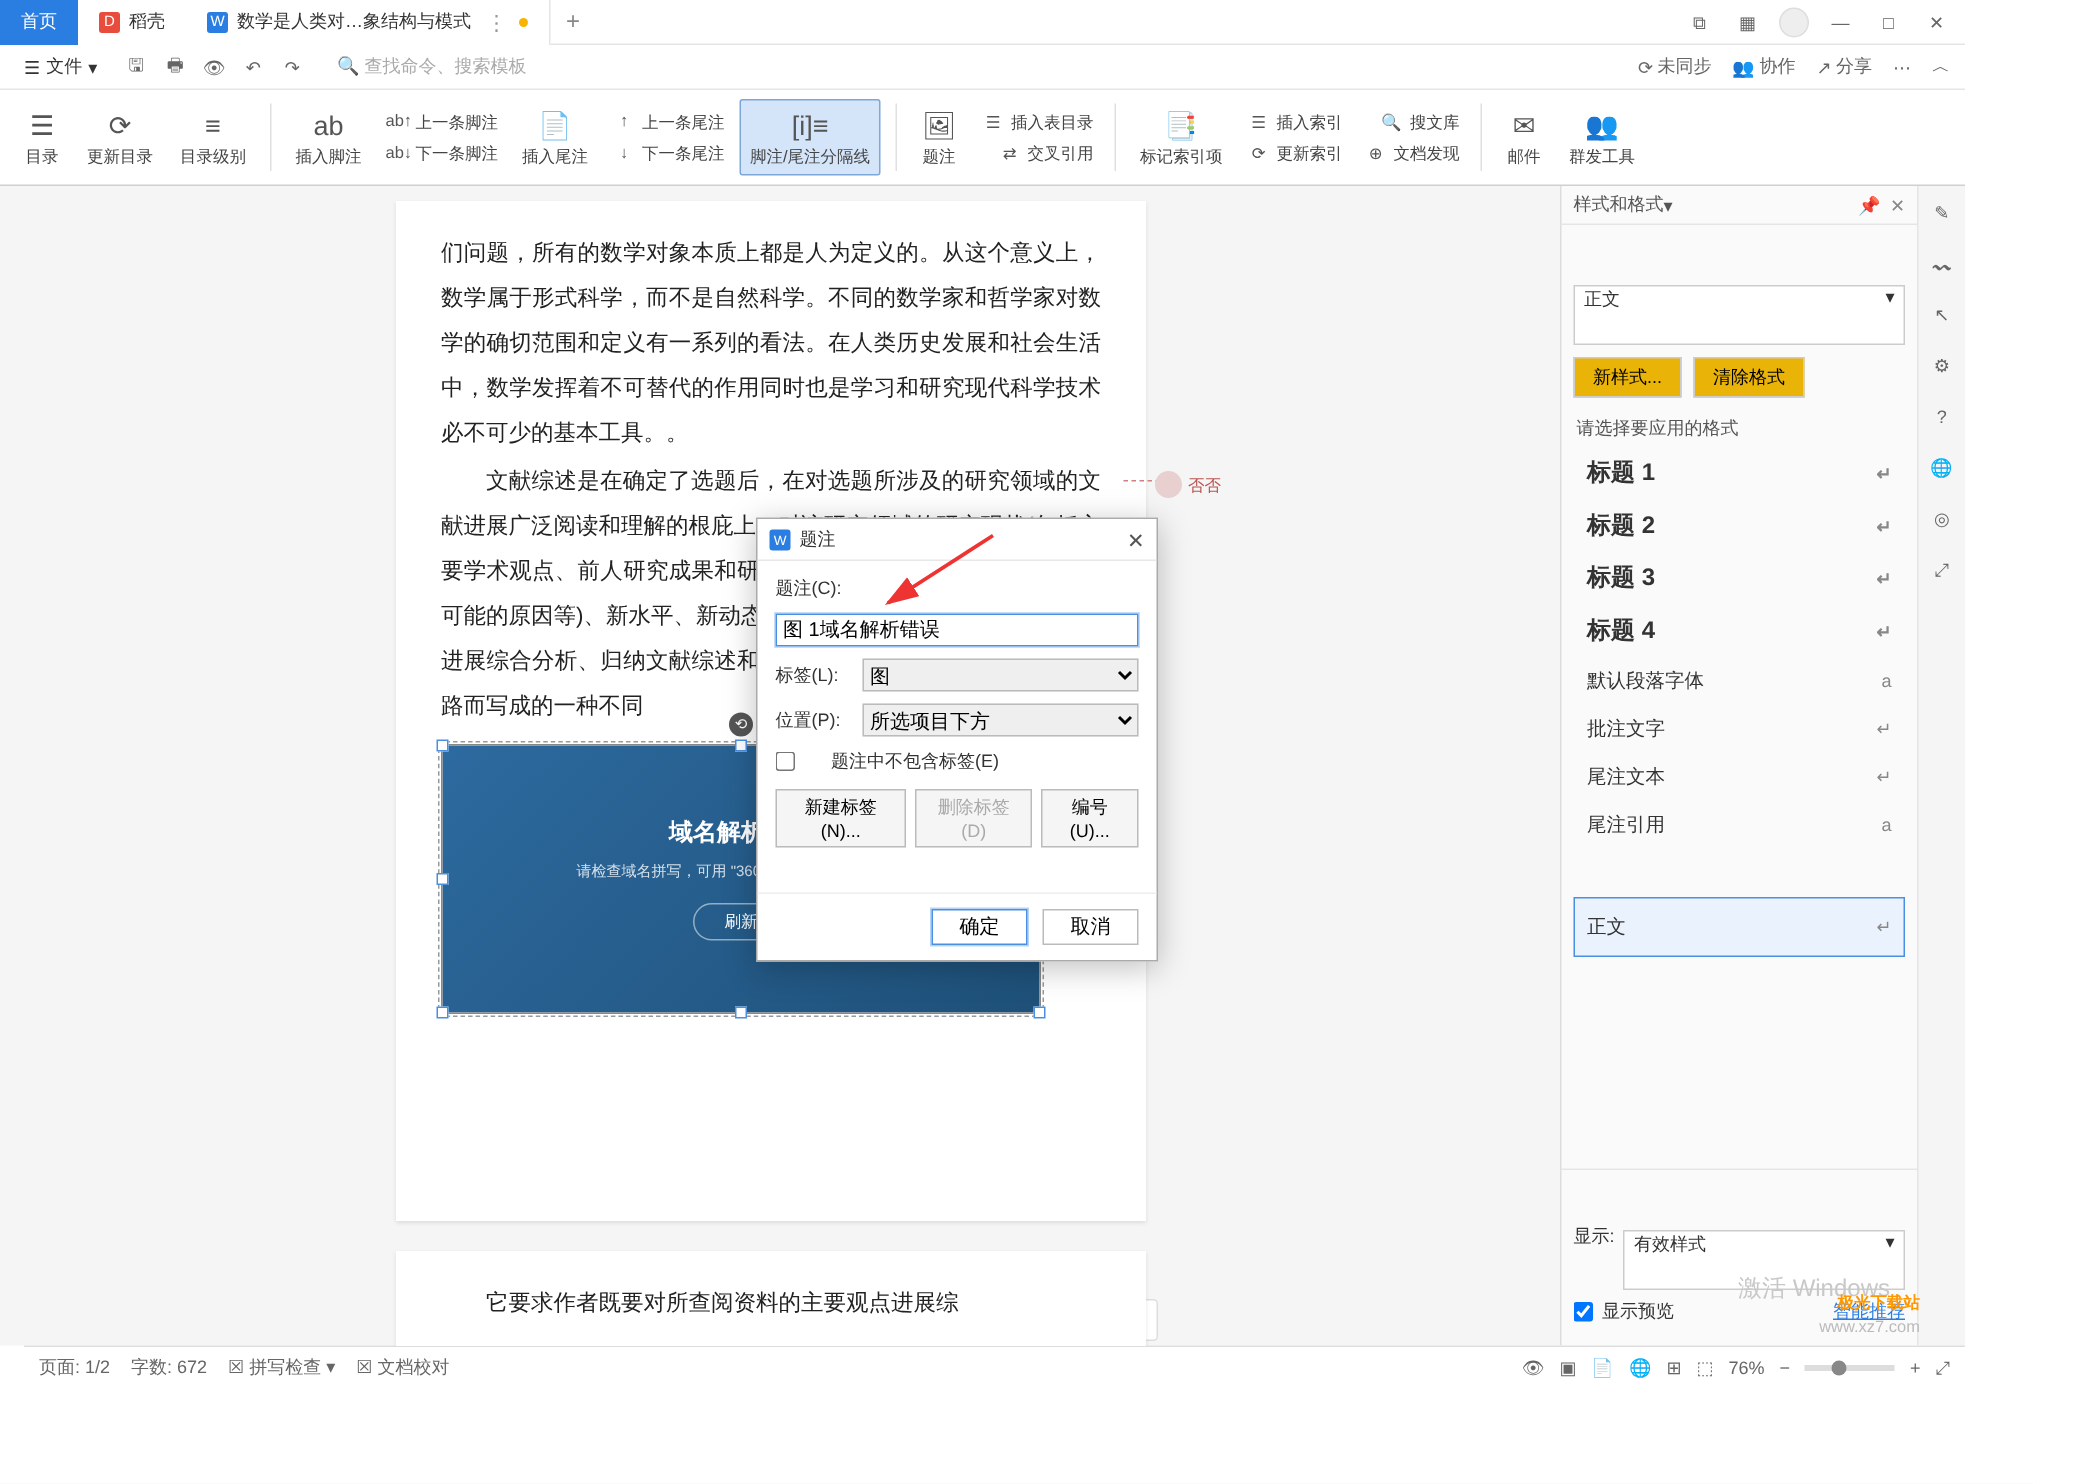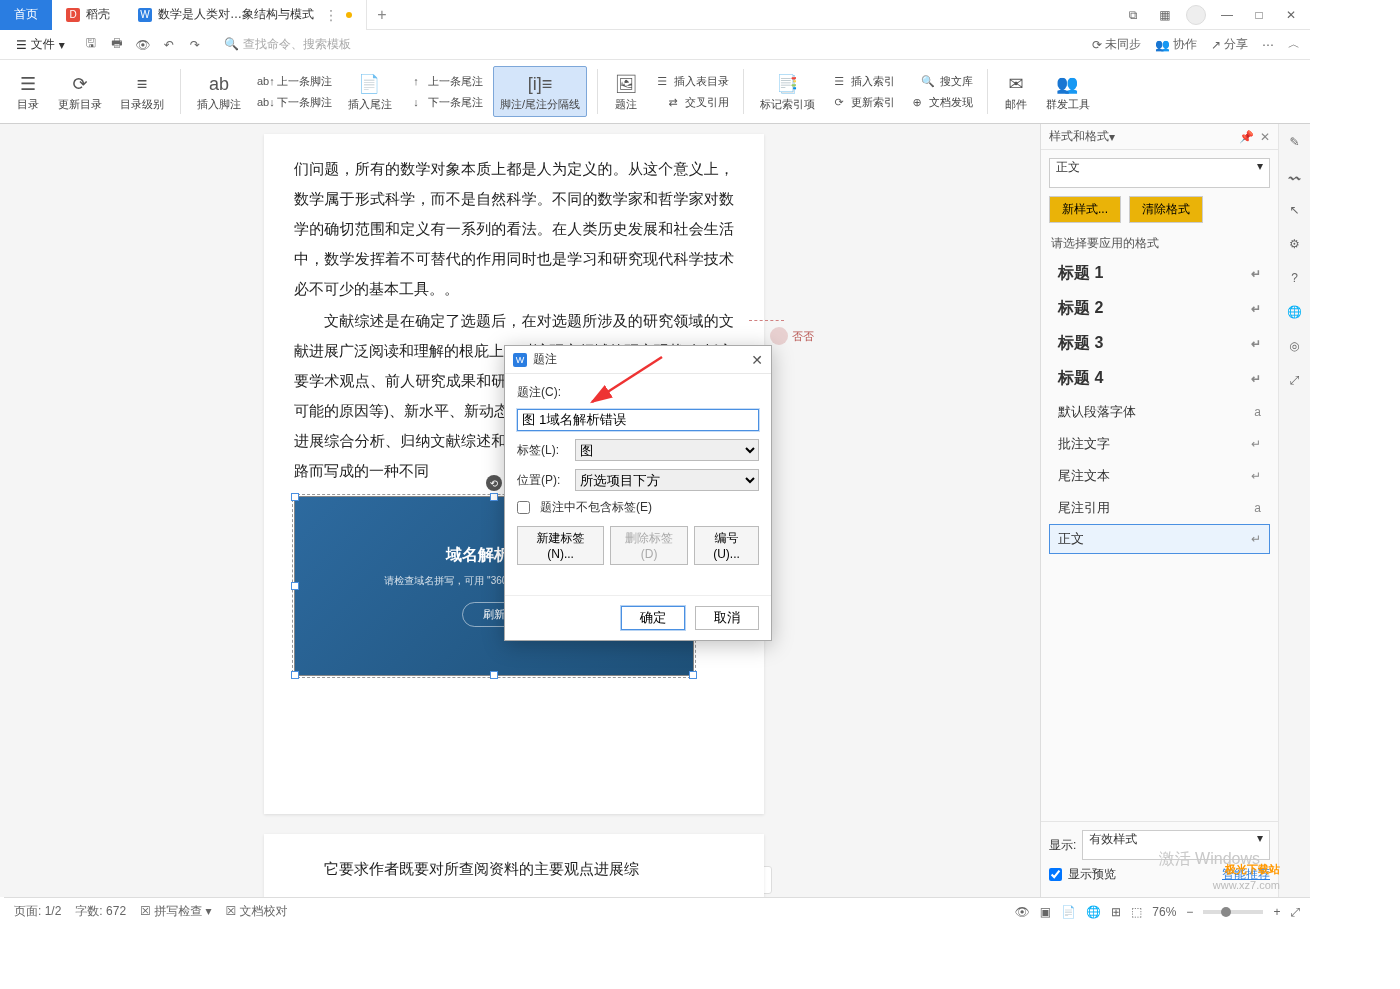--- a/index.html
+++ b/index.html
@@ -51,60 +51,60 @@
 .handle { width:8px; height:8px; background:#fff; border:1px solid #4a90e2; position:absolute; }
 .h-tl{top:-4px;left:-4px}.h-tr{top:-4px;right:-4px}.h-bl{bottom:-4px;left:-4px}.h-br{bottom:-4px;right:-4px}
 .h-tm{top:-4px;left:50%;margin-left:-4px}.h-bm{bottom:-4px;left:50%;margin-left:-4px}
 .h-ml{top:50%;left:-4px;margin-top:-4px}.h-mr{top:50%;right:-4px;margin-top:-4px}
 .rotate-h { position:absolute; top:-22px; left:50%; margin-left:-8px; width:16px; height:16px; border-radius:50%; background:#555; color:#fff; display:flex; align-items:center; justify-content:center; font-size:10px; }
 .img-title { font-size:16px; font-weight:bold; margin-bottom:8px; }
 .img-sub { font-size:10px; opacity:0.8; margin-bottom:14px; }
 .img-btn { border:1px solid rgba(255,255,255,0.5); border-radius:14px; padding:4px 20px; font-size:11px; }
 .float-tools { position:absolute; right:-38px; top:370px; display:flex; flex-direction:column; gap:8px; }
 .float-tools .ft { width:28px; height:28px; border:1px solid #ddd; border-radius:3px; background:#fff; display:flex; align-items:center; justify-content:center; color:#666; cursor:pointer; }
-.comment-mark { position:absolute; right:-50px; top:193px; display:flex; align-items:center; gap:4px; font-size:11px; color:#b85450; }
+.comment-mark { position:absolute; right:-50px; top:180px; display:flex; align-items:center; gap:4px; font-size:11px; color:#b85450; }
 .comment-mark .av { width:18px; height:18px; border-radius:50%; background:#e8d0d0; }
 .comment-line { position:absolute; top:186px; right:-20px; width:35px; border-top:1px dashed #d08080; }
 
 .rulerv { position:absolute; left:0; top:0; bottom:0; width:18px; background:#f5f5f5; }
 .scroll-area { position:absolute; left:18px; right:30px; top:0; bottom:0; overflow:auto; padding:10px 0; }
 .page-wrap { position:relative; width:645px; margin:0 auto; }
 
 .side-panel { width:238px; background:#fafafa; border-left:1px solid #ddd; display:flex; flex-direction:column; }
 .sp-hdr { height:26px; display:flex; align-items:center; padding:0 8px; font-size:12px; color:#555; border-bottom:1px solid #e5e5e5; }
 .sp-hdr .spr { margin-left:auto; display:flex; gap:6px; color:#888; cursor:pointer; }
 .sp-select { margin:8px; }
-.sp-select select, .sel { width:100%; height:30px; border:1px solid #ccc; background:#fff; font-size:12px; padding:0 6px; }
+.sp-select select, .sel { width:100%; height:40px; border:1px solid #ccc; background:#fff; font-size:12px; padding:0 6px;margin-top:32px; }
 .sp-btns { display:flex; gap:8px; padding:0 8px 8px; }
 .sp-btns button { flex:0 0 auto; padding:4px 12px; border:1px solid #ccc; background:#eab308; cursor:pointer; font-size:12px; }
 .sp-lbl { padding:4px 10px; font-size:12px; color:#555; }
 .style-list { flex:1; overflow:auto; padding:0 8px; }
 .style-item { padding:6px 8px; border:1px solid transparent; cursor:pointer; display:flex; align-items:center; justify-content:space-between; font-size:13px; }
 .style-item.h { font-weight:bold; font-size:16px; font-family:"SimSun"; }
 .style-item.sel { border:1px solid #4a90e2; background:#eaf3fd; }
 .style-item .mk { color:#888; font-size:12px; }
 .sp-foot { padding:8px; border-top:1px solid #e5e5e5; font-size:12px; }
 .sp-foot .row { display:flex; align-items:center; gap:6px; margin-bottom:6px; }
 .sp-foot a { color:#2a7de1; margin-left:auto; }
 .right-rail { width:32px; background:#f5f5f5; border-left:1px solid #e5e5e5; display:flex; flex-direction:column; align-items:center; padding-top:8px; gap:14px; }
 .right-rail .rr { width:20px; height:20px; color:#666; cursor:pointer; display:flex; align-items:center; justify-content:center; }
 
-.statusbar { position:absolute; bottom:0; left:4px; right:0; height:28px; background:#fff; border-top:1px solid #ddd; display:flex; align-items:center; padding:0 10px; font-size:12px; color:#666; gap:14px; }
+.statusbar { position:absolute; bottom:0; left:16px; right:0; height:28px; background:#fff; border-top:1px solid #ddd; display:flex; align-items:center; padding:0 10px; font-size:12px; color:#666; gap:14px; }
 .statusbar .sr { margin-left:auto; display:flex; gap:10px; align-items:center; }
 
 .dialog { position:absolute; left:504px; top:345px; width:268px; background:#fff; border:1px solid #aaa; box-shadow:0 4px 20px rgba(0,0,0,0.25); z-index:100; font-size:12px; }
 .dlg-title { height:28px; display:flex; align-items:center; padding:0 8px; border-bottom:1px solid #e8e8e8; }
 .dlg-title .ico { width:14px; height:14px; background:#2a7de1; color:#fff; border-radius:2px; display:flex; align-items:center; justify-content:center; font-size:9px; margin-right:6px; }
 .dlg-title .cx { margin-left:auto; cursor:pointer; font-size:14px; color:#555; }
 .dlg-body { padding:10px 12px; }
 .dlg-row { display:flex; align-items:center; margin-bottom:8px; gap:6px; }
 .dlg-row label { width:52px; }
 .dlg-row input[type=text] { flex:1; height:22px; border:1px solid #4a90e2; padding:0 4px; outline:none; box-shadow:0 0 0 1px rgba(74,144,226,0.3); }
 .dlg-row select { flex:1; height:22px; border:1px solid #bbb; }
-.dlg-chk { display:flex; align-items:center; gap:10px; margin:4px 0 10px; }
+.dlg-chk { display:flex; align-items:center; gap:24px; margin:4px 0 10px; }
 .dlg-btns1 { display:flex; gap:6px; margin-bottom:20px; }
 .dlg-btns1 button { padding:3px 8px; border:1px solid #bbb; background:#f5f5f5; cursor:pointer; font-size:12px; }
 .dlg-btns1 button:disabled { color:#aaa; }
 .dlg-btns1 .r { margin-left:auto; }
 .dlg-foot { display:flex; justify-content:flex-end; gap:10px; border-top:1px solid #eee; padding:10px 12px; }
 .dlg-foot button { width:64px; height:24px; border:1px solid #bbb; background:#fff; cursor:pointer; }
 .dlg-foot .primary { border:1px solid #4a90e2; box-shadow:0 0 0 1px rgba(74,144,226,0.4); }
 .arrow { position:absolute; left:582px; top:352px; z-index:101; pointer-events:none; }
 .arrow svg { width:100px; height:60px; }
 

